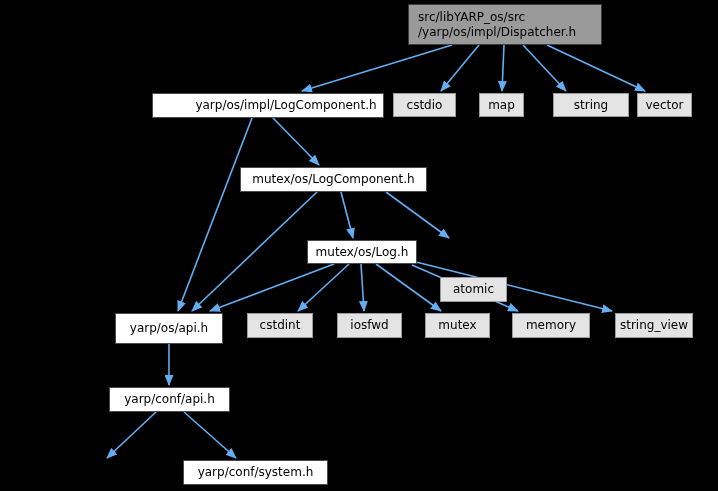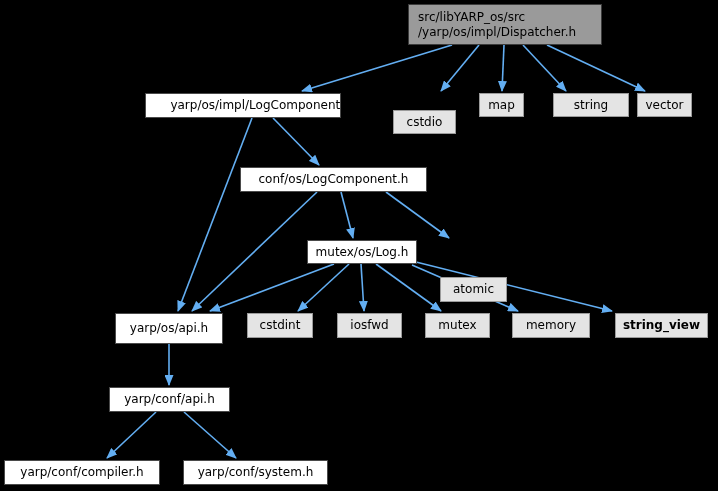--- a/index.html
+++ b/index.html
@@ -90,31 +90,30 @@
     <line x1="376" y1="264" x2="441" y2="311" marker-end="url(#arrow)"></line>
     <line x1="412" y1="265" x2="518" y2="311" marker-end="url(#arrow)"></line>
     <line x1="416" y1="262" x2="612" y2="311" marker-end="url(#arrow)"></line>
     <line x1="169" y1="338" x2="169" y2="385" marker-end="url(#arrow)"></line>
     <line x1="156" y1="412" x2="107" y2="458" marker-end="url(#arrow)"></line>
     <line x1="184" y1="412" x2="236" y2="458" marker-end="url(#arrow)"></line>
   </svg>
 
   <div class="node current" style="left:408px; top:4px;   width:194px; height:41px;">src/libYARP_os/src
 /yarp/os/impl/Dispatcher.h</div>
-  <div class="node internal" style="left:145px; top:93px;  width:196px; height:25px;padding-left:36px;">yarp/os/impl/LogComponent.h</div>
-  <div class="node external" style="left:393px; top:93px;  width:63px;  height:24px;margin-top:17px;">cstdio</div>
+  <div class="node internal" style="left:152px; top:93px;  width:232px; height:25px;padding-left:36px;">yarp/os/impl/LogComponent.h</div>
+  <div class="node external" style="left:393px; top:93px;  width:63px;  height:24px;">cstdio</div>
   <div class="node external" style="left:479px; top:93px;  width:45px;  height:24px;">map</div>
   <div class="node external" style="left:553px; top:93px;  width:76px;  height:24px;">string</div>
   <div class="node external" style="left:637px; top:93px;  width:55px;  height:24px;">vector</div>
-  <div class="node internal" style="left:240px; top:167px; width:187px; height:25px;">conf/os/LogComponent.h</div>
+  <div class="node internal" style="left:240px; top:167px; width:187px; height:25px;">mutex/os/LogComponent.h</div>
   <div class="node internal" style="left:307px; top:240px; width:110px; height:24px;">mutex/os/Log.h</div>
   <div class="node external" style="left:440px; top:240px; width:67px;  height:25px;margin-top:37px;">atomic</div>
   <div class="node internal" style="left:115px; top:313px; width:108px; height:31px;">yarp/os/api.h</div>
   <div class="node external" style="left:337px; top:313px; width:65px;  height:25px;">iosfwd</div>
   <div class="node external" style="left:247px; top:313px; width:66px;  height:25px;">cstdint</div>
   <div class="node external" style="left:425px; top:313px; width:65px;  height:25px;">mutex</div>
   <div class="node external" style="left:512px; top:313px; width:78px;  height:25px;">memory</div>
-  <div class="node external" style="left:615px; top:313px; width:93px;  height:25px;font-weight:bold;">string_view</div>
+  <div class="node external" style="left:615px; top:313px; width:78px;  height:25px;">string_view</div>
   <div class="node internal" style="left:109px; top:387px; width:121px; height:25px;">yarp/conf/api.h</div>
-  <div class="node internal" style="left:4px;   top:460px; width:156px; height:25px;">yarp/conf/compiler.h</div>
   <div class="node internal" style="left:183px; top:460px; width:145px; height:25px;">yarp/conf/system.h</div>
 
 </div>
 
 </body></html>

